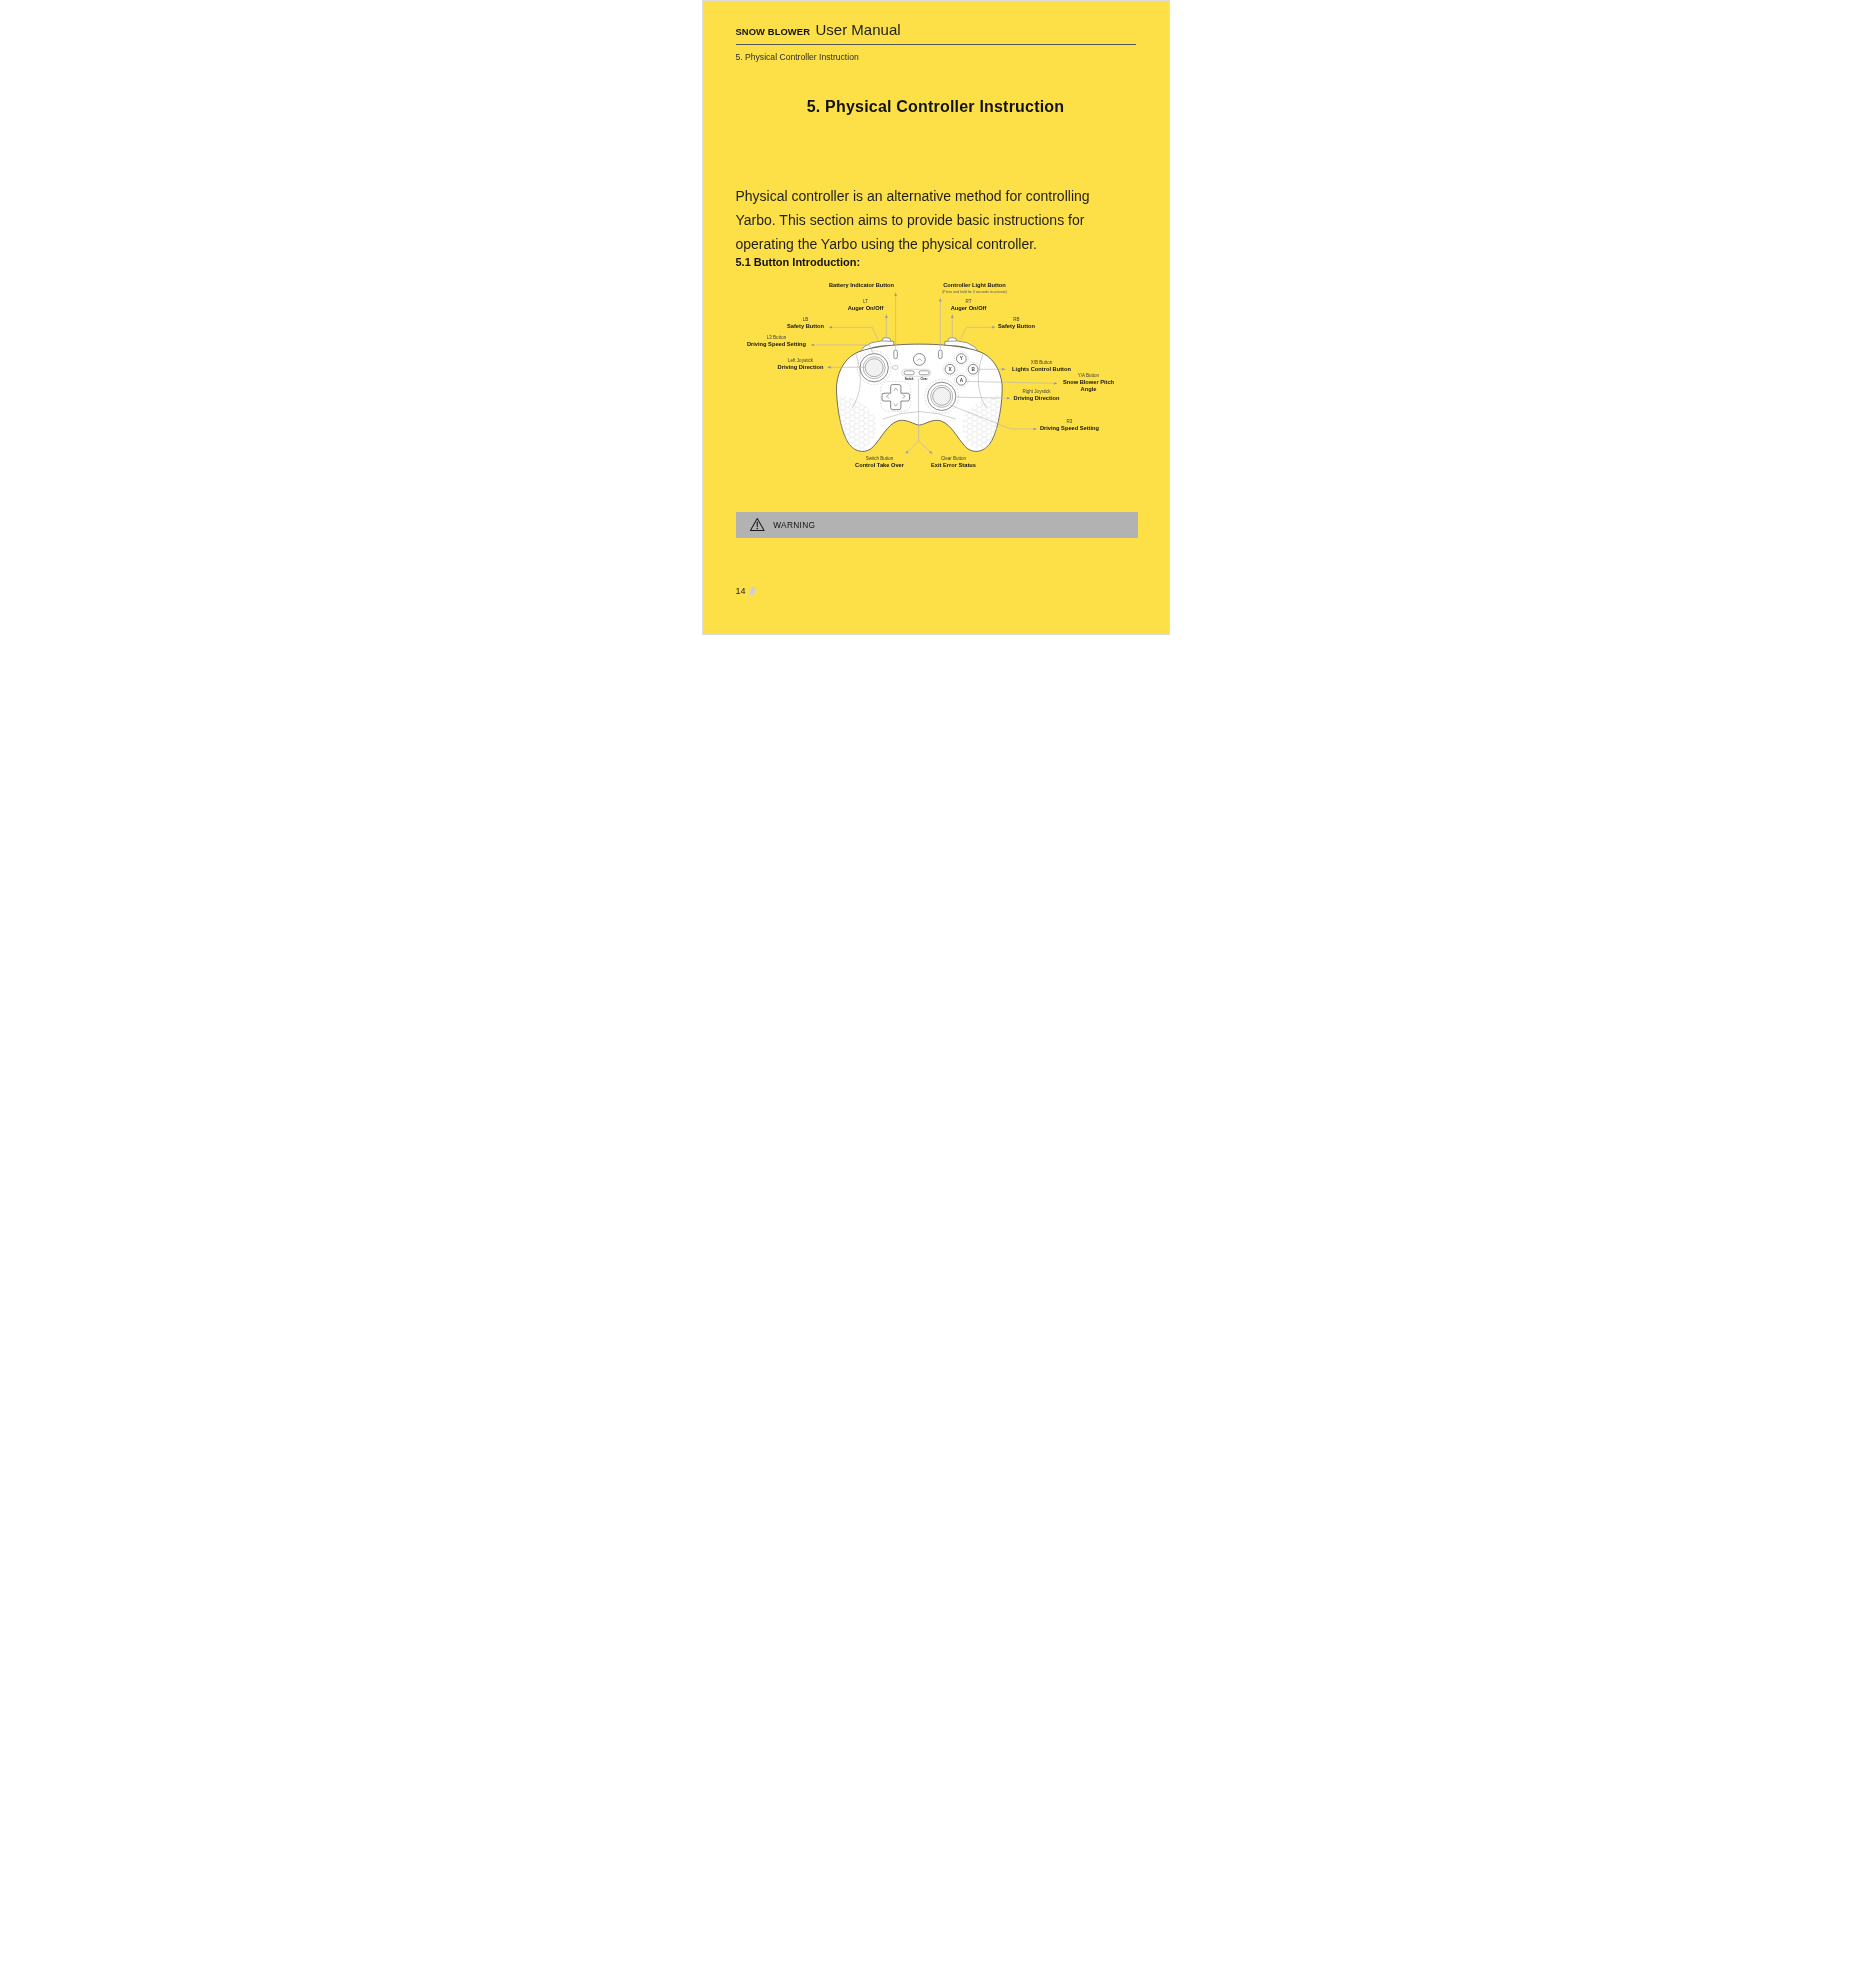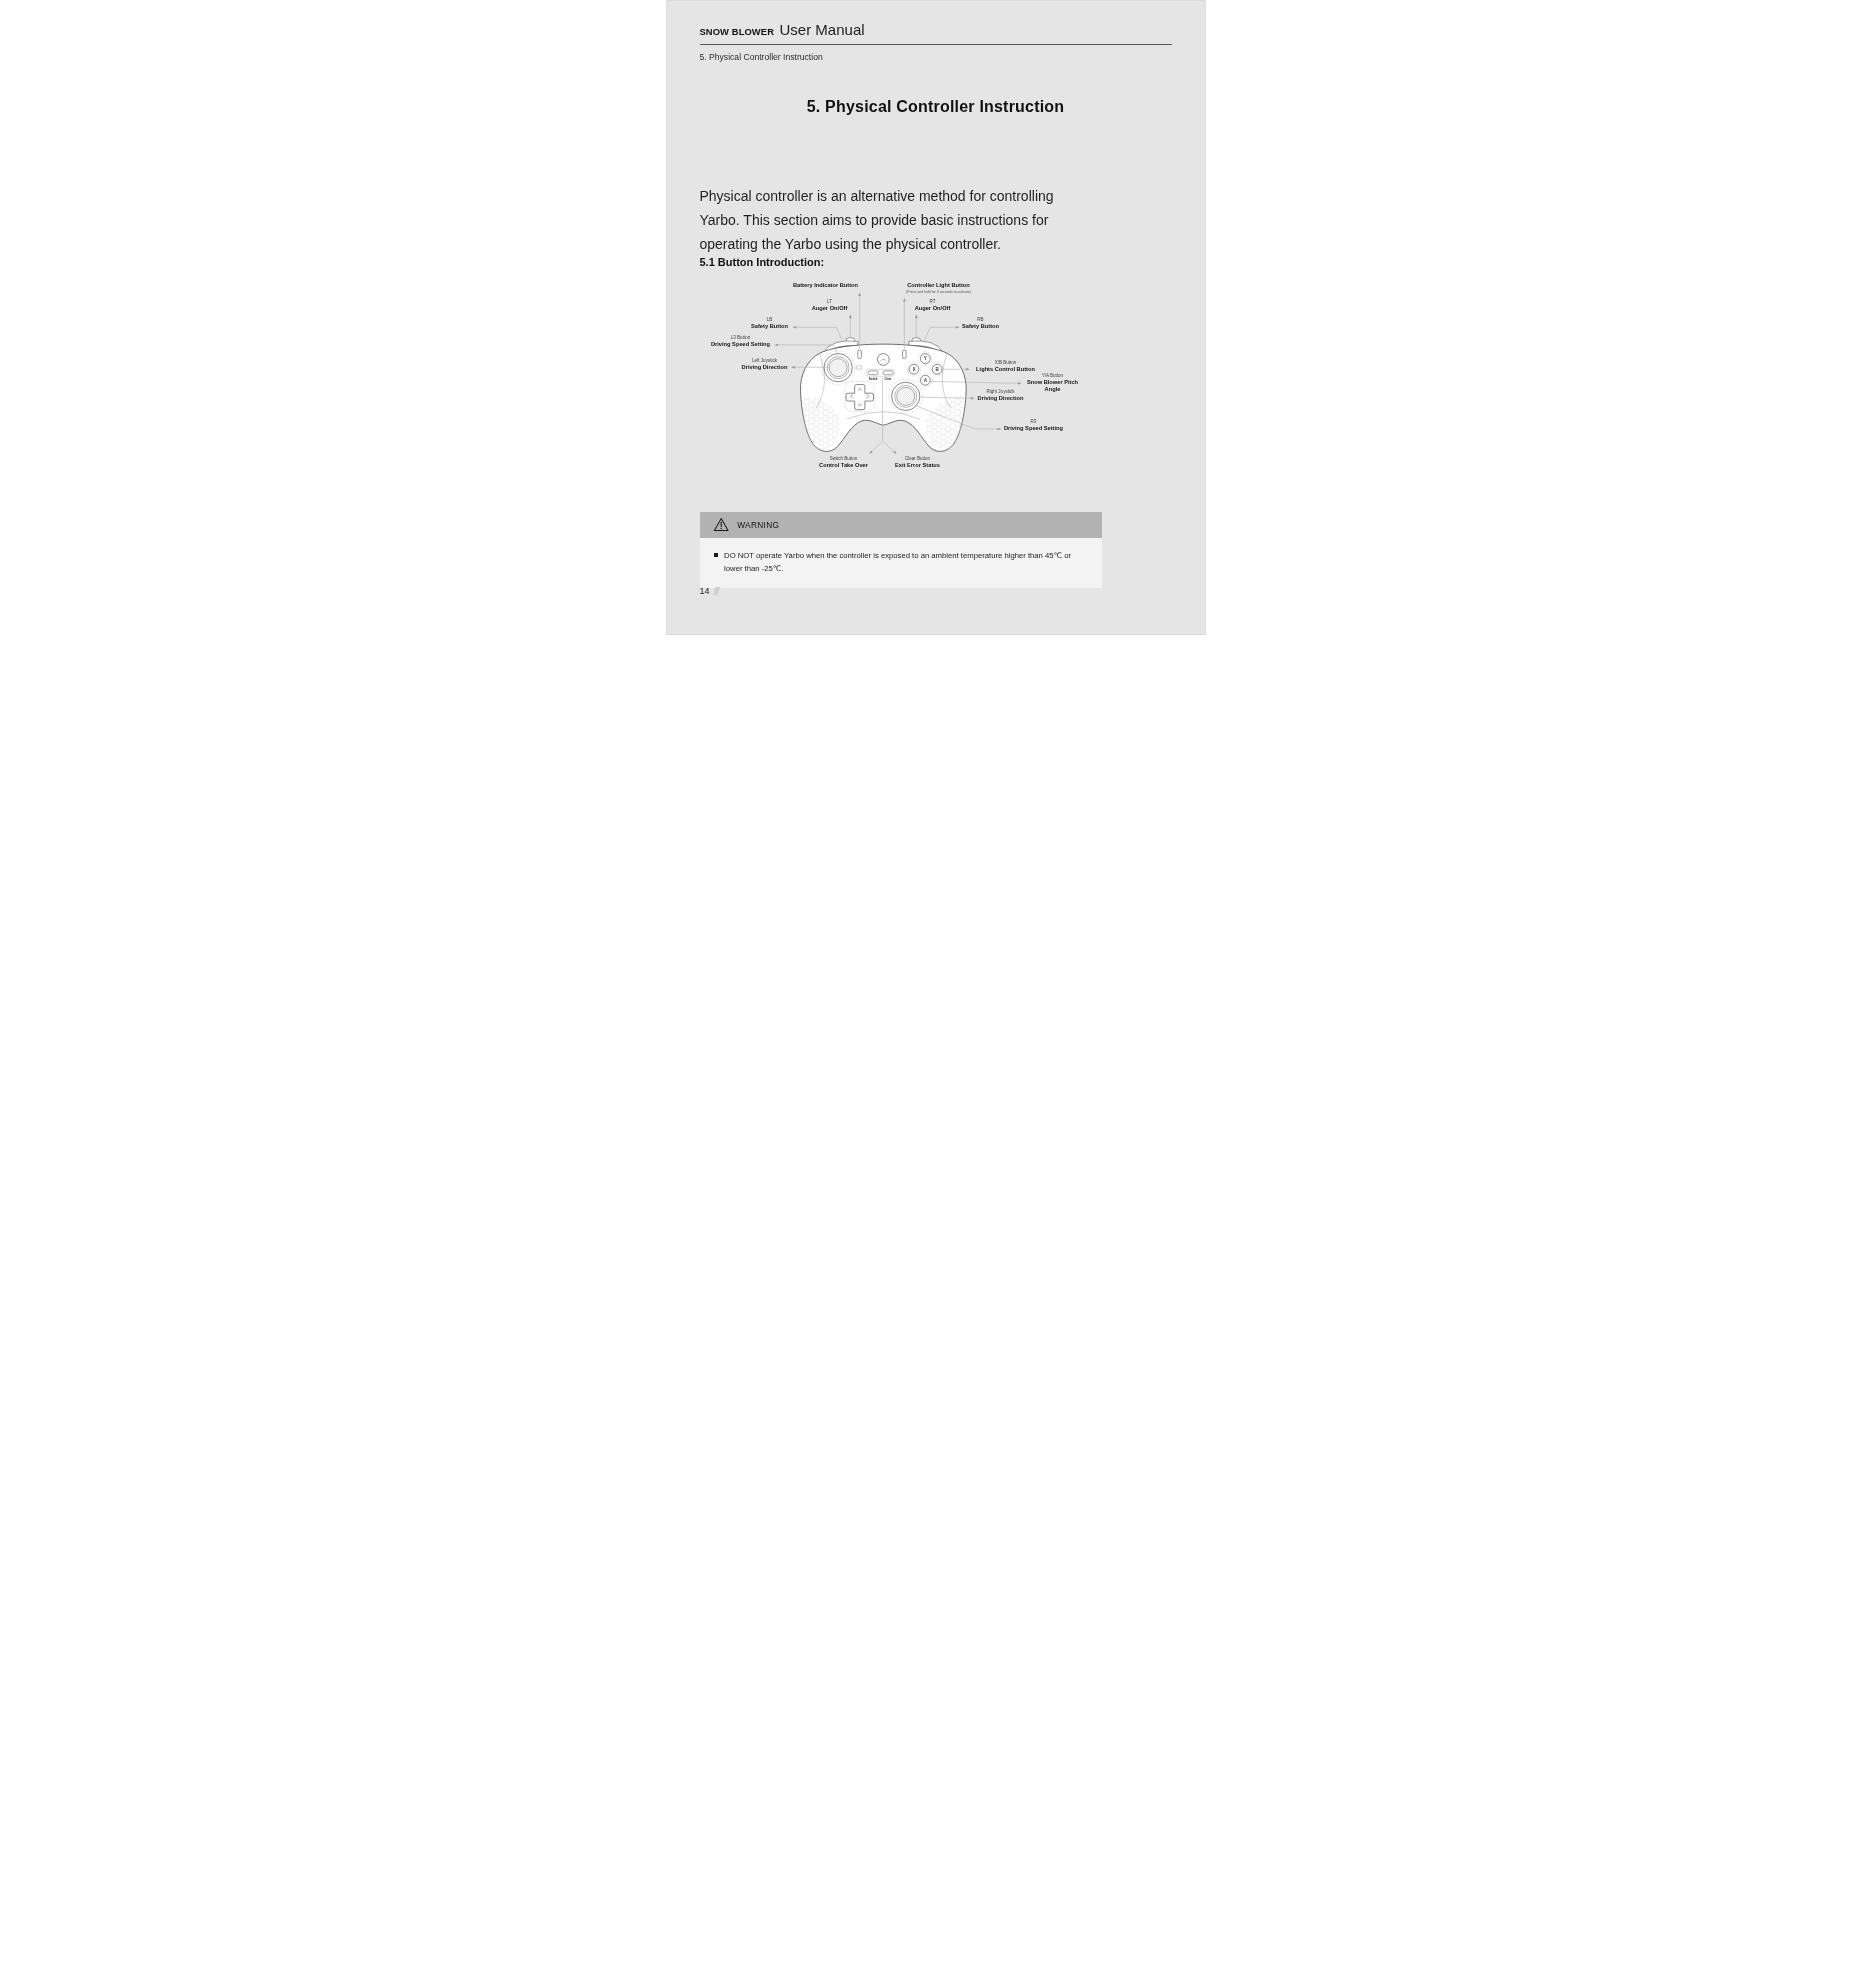--- a/index.html
+++ b/index.html
@@ -3,24 +3,24 @@
 <meta charset="utf-8">
 <style>
   * { box-sizing: border-box; margin: 0; padding: 0; }
   body {
     background: #ffffff;
     font-family: "Liberation Sans", "DejaVu Sans", sans-serif;
     color: #1a1a1a;
   }
   .page {
     position: relative;
-    width: 540px;
+    width: 468px;
     min-height: 635px;
     margin: 0 auto;
-    background: #e5e5e5;
+    background: #fde047;
     border: 0.4px solid #dcdcdc;
     padding: 20.4px 33px 15.7px 33px;
   }
   
   .doc-header { display: flex; align-items: baseline; gap: 5.5px; }
   .brand { font-size: 9.4px; font-weight: bold; color: #111; letter-spacing: 0.1px; }
   .doctype { font-size: 15px; font-weight: normal; color: #222; }
   .rule { border: none; border-top: 1.2px solid #555; margin-top: 5.9px; }
   .crumb { margin-top: 6.3px; font-size: 8.6px; color: #2c2c2c; font-weight: normal; }
   
@@ -280,26 +280,20 @@
 
   <div class="warning">
     <div class="warning-head">
       <svg width="16.5" height="15" viewBox="0 0 42 38">
         <path d="M21 4 L38.5 34 L3.5 34 Z" fill="none" stroke="#1a1a1a" stroke-width="2.6" stroke-linejoin="round"></path>
         <path d="M21 13.5 L21 24" stroke="#1a1a1a" stroke-width="2.8" stroke-linecap="round"></path>
         <circle cx="21" cy="29" r="1.9" fill="#1a1a1a"></circle>
       </svg>
       <span class="wtitle">WARNING</span>
     </div>
-    <div class="warning-body">
-      <div class="witem">
-        <span class="sq"></span>
-        <span class="wtext">DO NOT operate Yarbo when the controller is exposed to an ambient temperature higher than 45℃ or lower than -25℃.</span>
-      </div>
-    </div>
   </div>
 
   <div class="footer">
     <span class="pageno">14</span>
     <span class="slash"></span>
   </div>
 
 </div>
 
 

